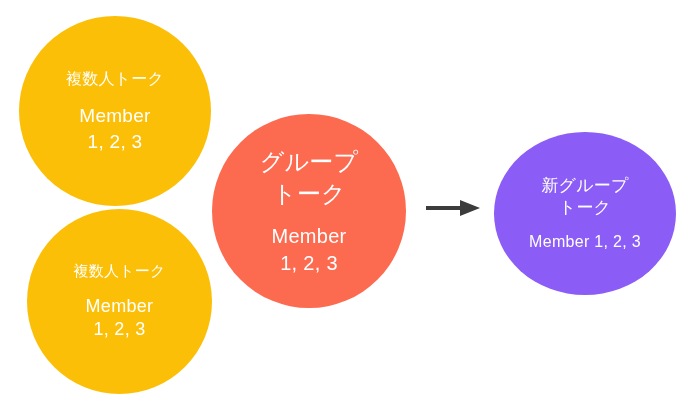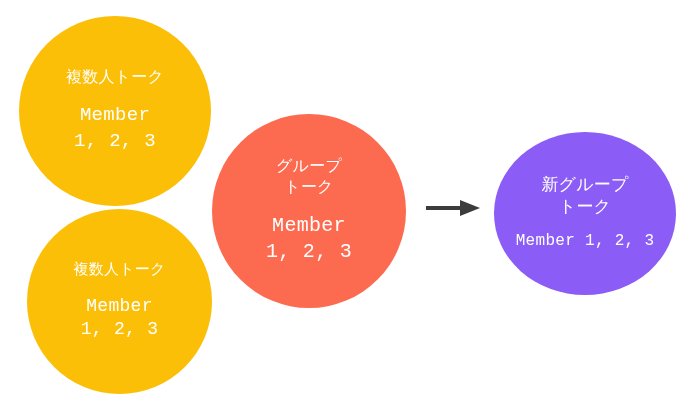--- a/index.html
+++ b/index.html
@@ -11,21 +11,20 @@
     height: 418px;
     background: #ffffff;
     font-family: "Liberation Sans", sans-serif;
     overflow: hidden;
   }
   #canvas {
     position: relative;
     width: 696px;
     height: 418px;
     background: #ffffff;
-    font-family: Liberation Mono, monospace;
   }
   .node {
     position: absolute;
     border-radius: 50%;
     display: flex;
     flex-direction: column;
     align-items: center;
     justify-content: center;
     box-sizing: border-box;
     color: #ffffff;
@@ -70,21 +69,21 @@
   #node-multi-talk-2 .members { font-size: 18px; }
 
   
   #node-group-talk {
     left: 212px;
     top: 114px;
     width: 194px;
     height: 194px;
     background: #FC6A50;
   }
-  #node-group-talk .title { font-size: 16px; }
+  #node-group-talk .title { font-size: 24px; }
   #node-group-talk .members { font-size: 20px; }
 
   
   #node-new-group-talk {
     left: 494px;
     top: 132px;
     width: 182px;
     height: 163px;
     background: #0BC757;
   }

